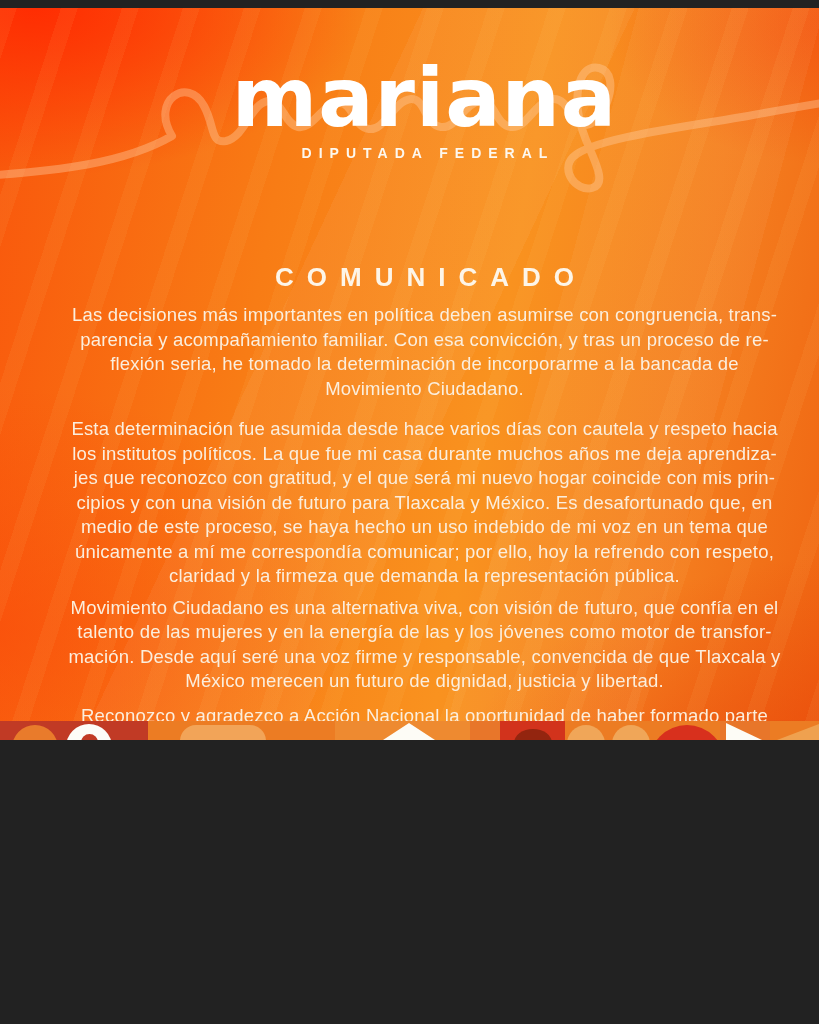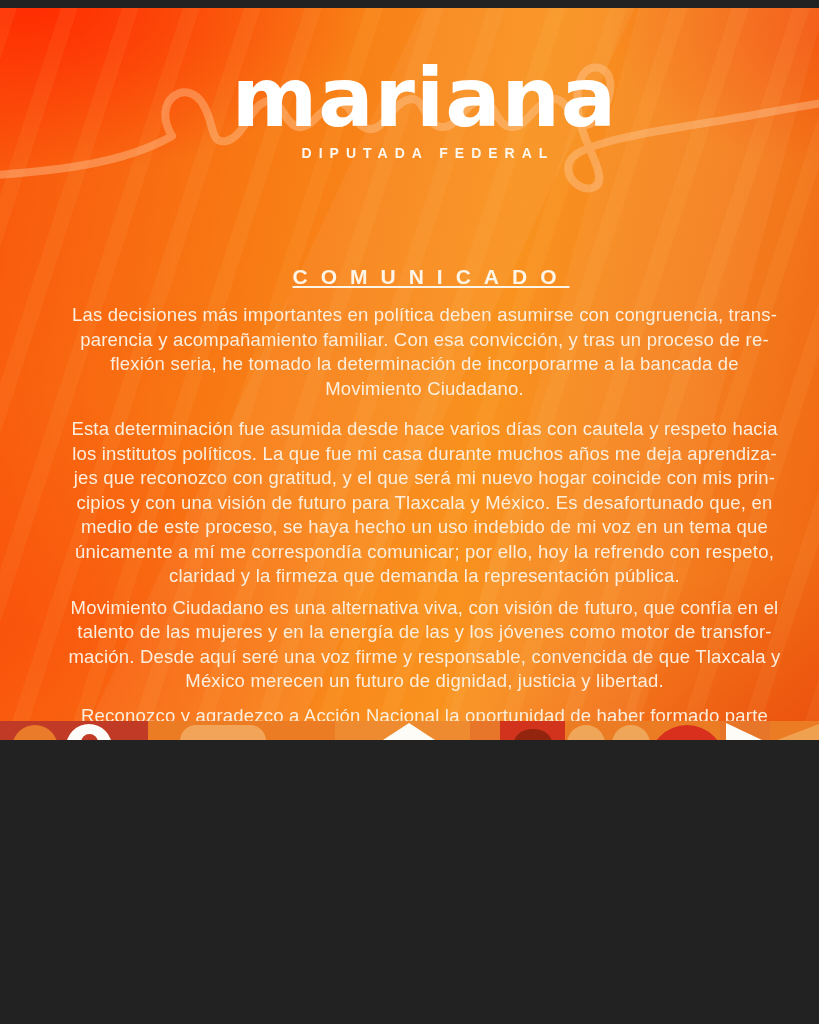--- a/index.html
+++ b/index.html
@@ -38,26 +38,25 @@
     margin-top:4px;
     font-size:14px;line-height:18px;
     font-weight:bold;
     letter-spacing:7px;
     text-indent:7px;
     color:#fdf8ef;
   }
   .content{position:relative;padding:0 24px;text-align:center;}
   .title{
     margin:102px 0 0 0;
-    font-size:21px;line-height:26px;
+    font-size:26px;line-height:26px;
     font-weight:bold;
     letter-spacing:13px;
     text-indent:13px;
     color:#fdf5e8;
-    text-decoration:underline;
   }
   .para{
     margin:0;
     white-space:pre-line;
     font-size:18.5px;
     line-height:24.5px;
     letter-spacing:0.2px;
     color:#fbeedd;
     text-align:center;
   }

